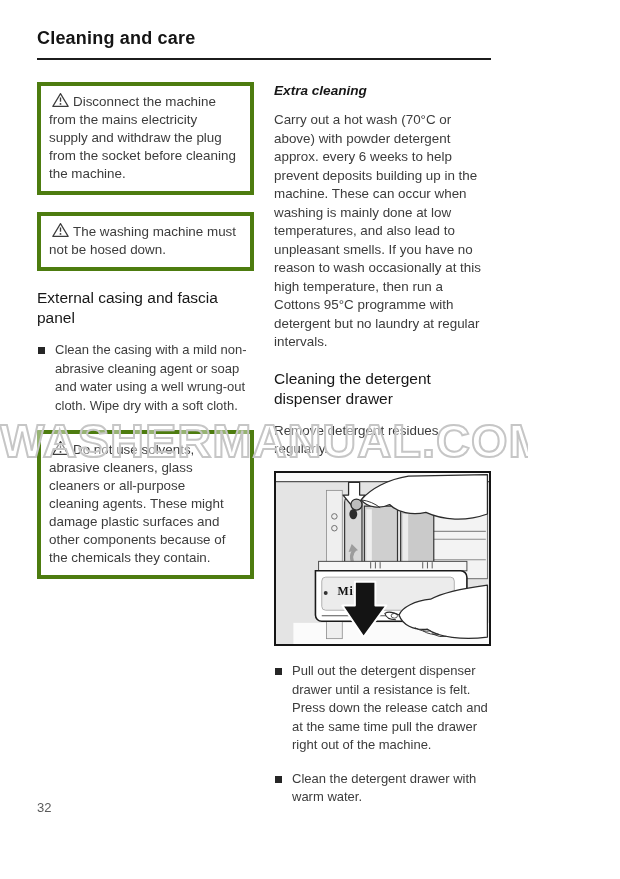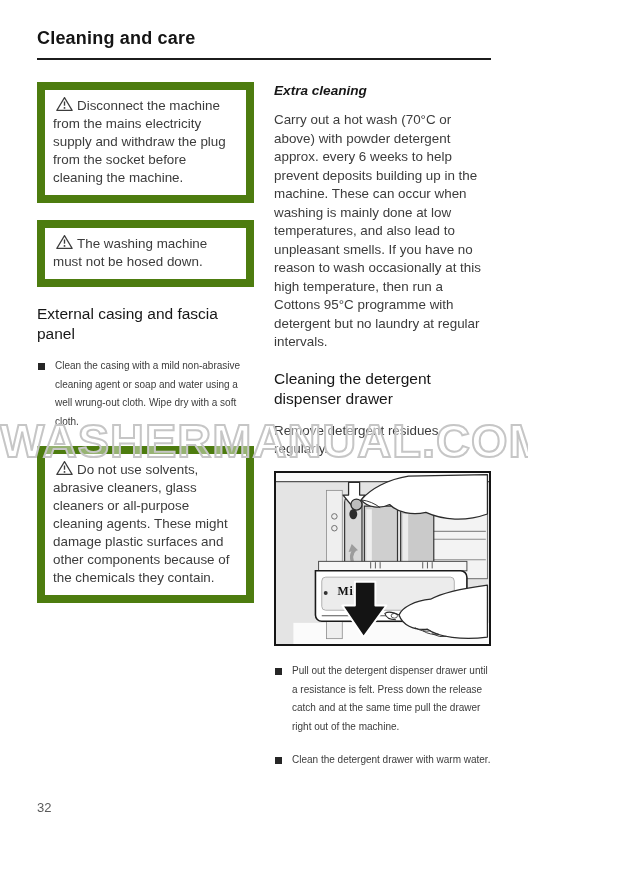--- a/index.html
+++ b/index.html
@@ -16,38 +16,38 @@
 
   .page-title {
     font-size:18px; font-weight:bold; color:#141414;
     margin:0 0 9px 0; letter-spacing:0.2px;
   }
   .title-rule { height:0; border-top:2px solid #1c1c1c; margin:0 0 22px 0; }
 
   .columns { display:grid; grid-template-columns:1fr 1fr; column-gap:20px; }
 
   .warnbox {
-    border:8px solid #4d7c0f;
+    border:4px solid #4d7c0f;
     padding:6px 12px 8px 8px;
     margin:0 0 17px 0;
     font-size:13.4px; line-height:18px;
   }
   .warn-icon { vertical-align:-2px; margin:0 4px 0 3px; }
 
   .section-heading {
     font-size:15.5px; font-weight:normal; color:#171717;
     line-height:20px; margin:2px 0 13px 0;
   }
   .sub-heading {
     font-size:13.6px; font-weight:bold; color:#171717;
     margin:0 0 11px 0; line-height:18px;font-style:italic;
   }
   .para { font-size:13.4px; line-height:18.5px; margin:0 0 17px 0; }
 
-  .bullet { display:flex; margin:0 0 15px 0; font-size:10px; line-height:18.5px; }
+  .bullet { display:flex; margin:0 0 15px 0; font-size:13px; line-height:18.5px; }
   .bullet .sq { flex:none; width:7px; height:7px; background:#262626; margin:6px 10px 0 1px; }
   .bullet .bt { flex:1; }
 
   .figure {
     border:2px solid #151515;
     margin:3px 0 16px 0;
     background:#ffffff;
   }
   .figure svg { display:block; width:100%; height:auto; }
 

